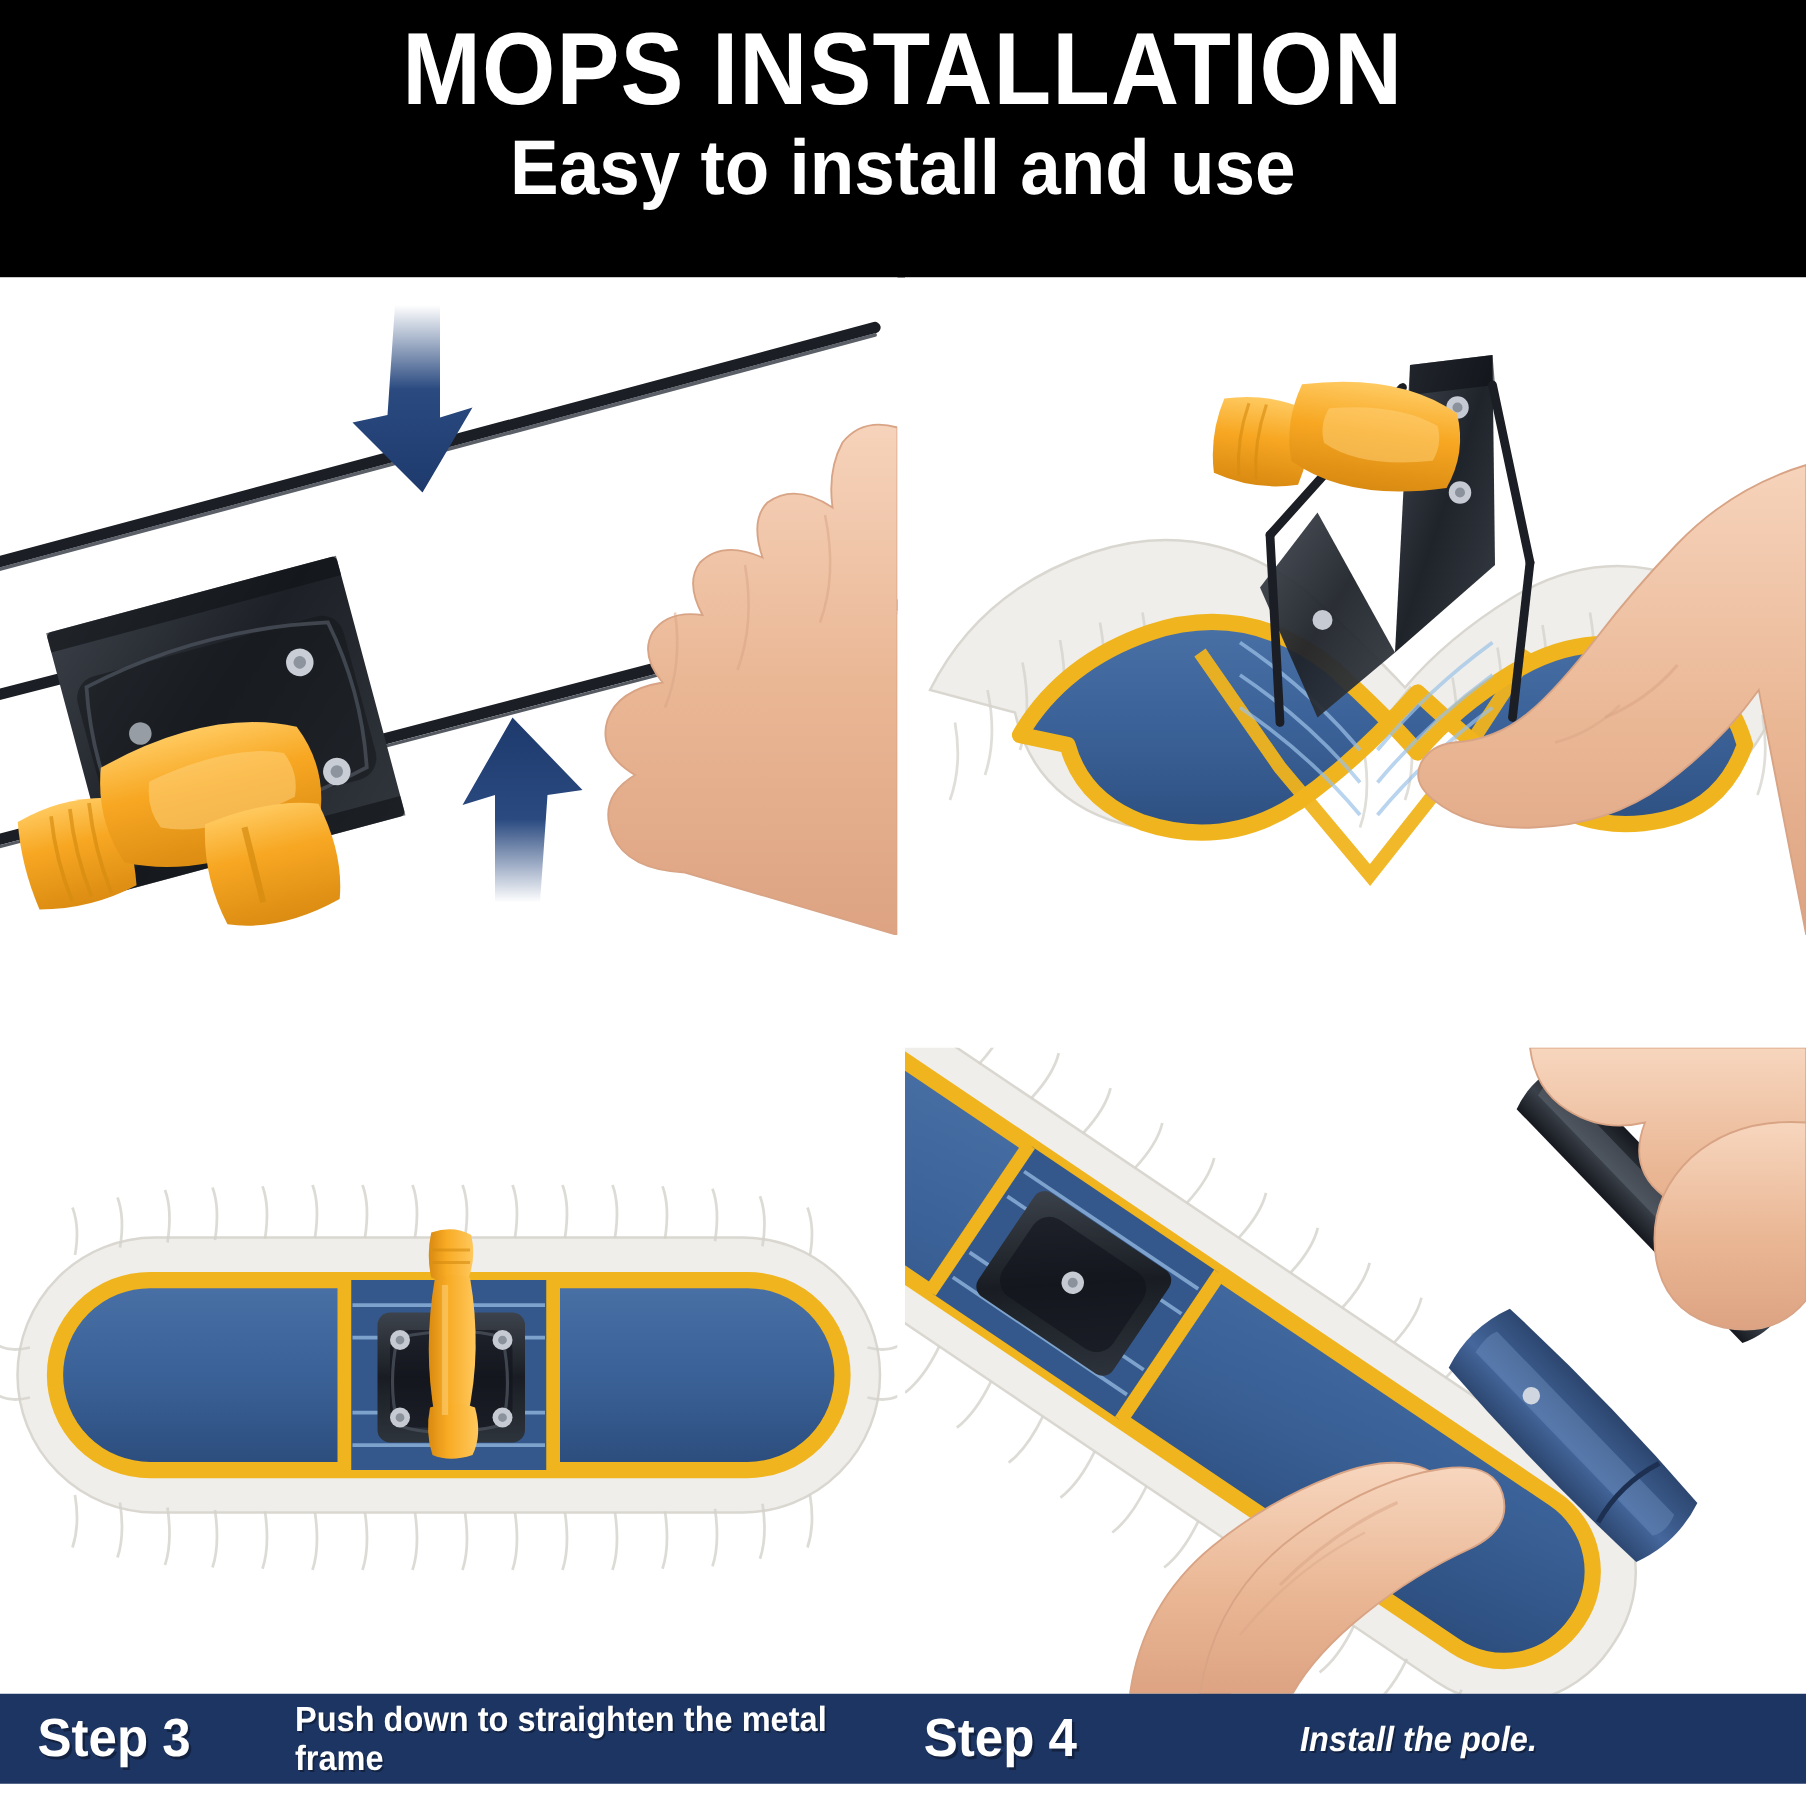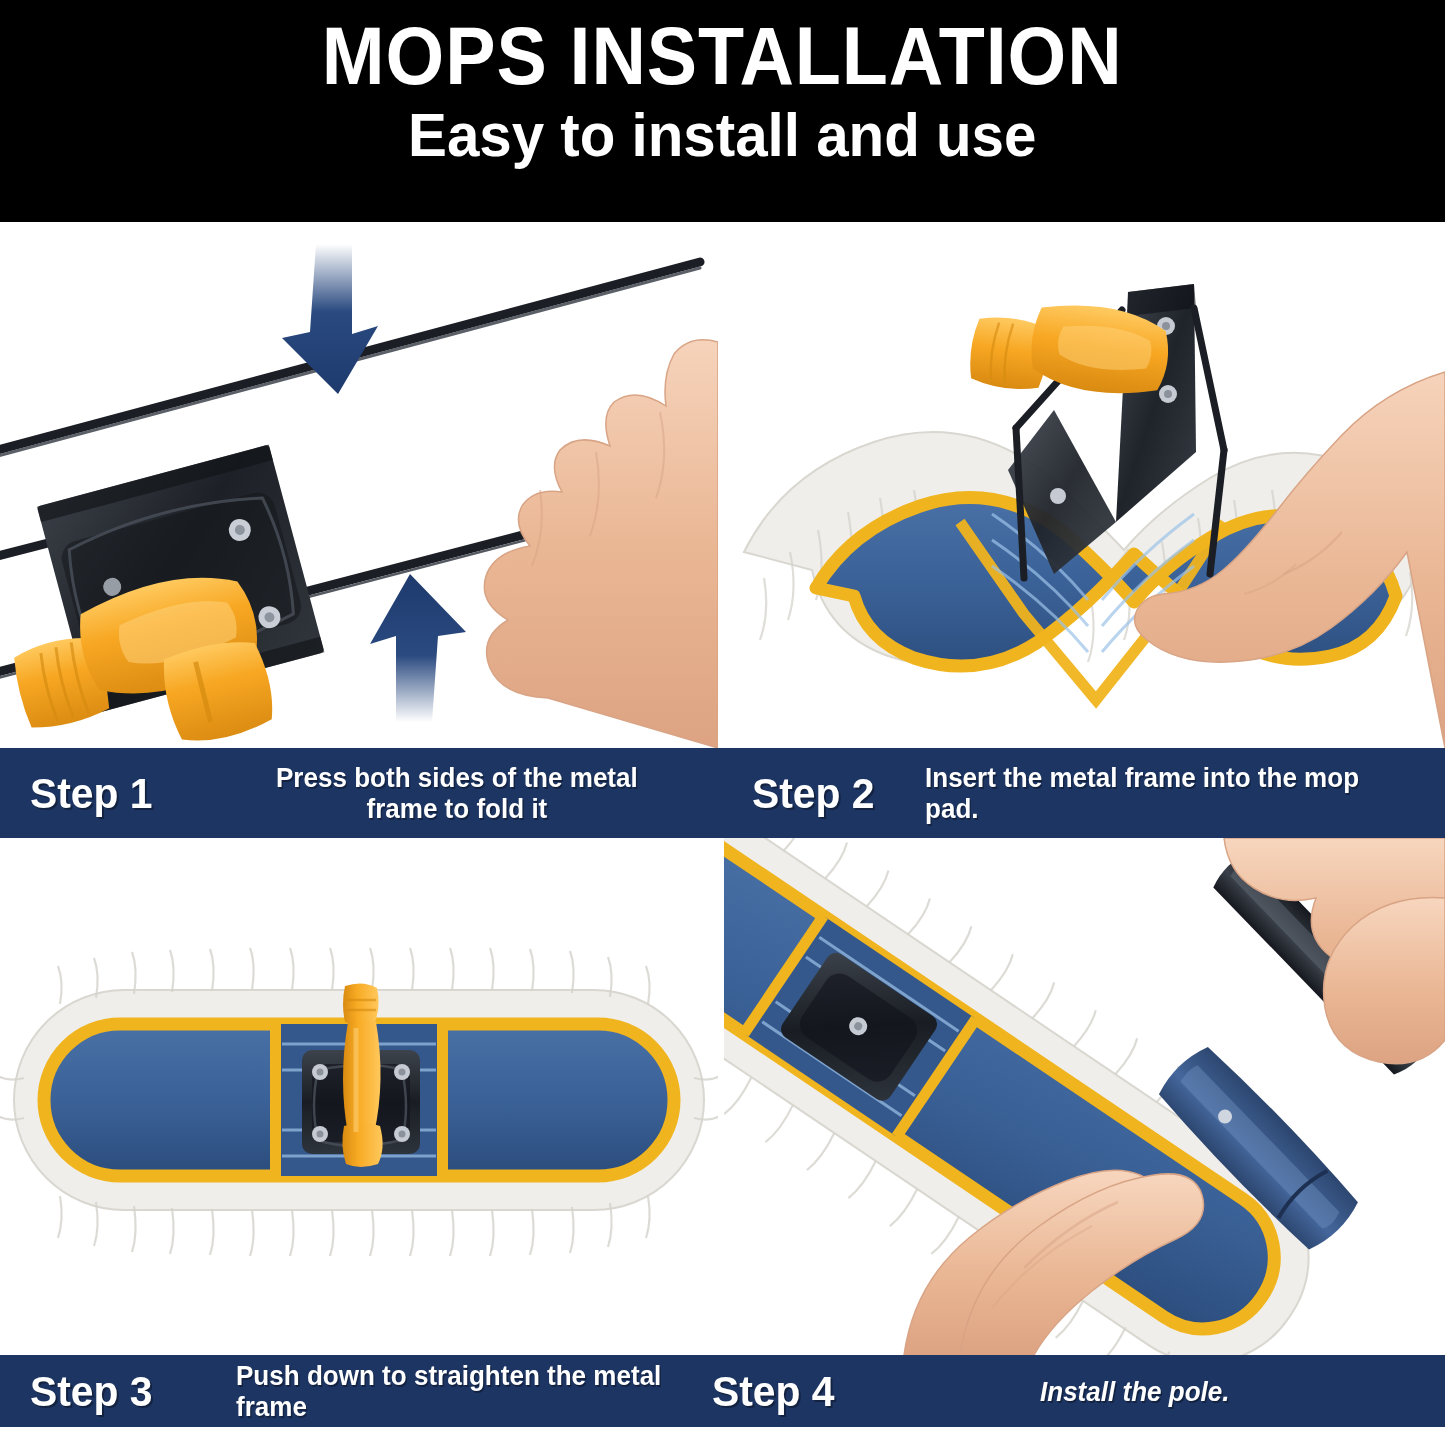--- a/index.html
+++ b/index.html
@@ -518,46 +518,29 @@
                  q -46 18 -80 50
                  q -32 30 -44 44 z" fill="url(#skinG4)" stroke="#d8a485" stroke-width="1.5"></path>
         <path d="M 236 517 q 12 -80 78 -128 q 60 -44 116 -52 q 40 -6 48 20 q 8 28 -26 44
                  q -44 20 -84 52 q -40 32 -58 64 z" fill="url(#skinG4)" stroke="#d8a485" stroke-width="1.5"></path>
         <path d="M 300 430 q 44 -44 94 -66" fill="none" stroke="#d8a485" stroke-width="2.5" opacity=".5"></path>
         <path d="M 268 470 q 42 -52 100 -82" fill="none" stroke="#d8a485" stroke-width="2" opacity=".4"></path>
       </g>
     </svg>
   </div>
 
-  <div class="band band-mid">
-    <div class="band-cell" style="left:30px;width:210px;">
-      <span class="step-label">Step 1</span>
-    </div>
-    <div class="band-cell" style="left:250px;width:440px;justify-content:center;">
-      <div class="step-desc center">
-        <div>Press both sides of the metal</div>
-        <div>frame to fold it</div>
-      </div>
-    </div>
-    <div class="band-cell" style="left:752px;width:200px;">
-      <span class="step-label">Step 2</span>
-    </div>
-    <div class="band-cell" style="left:925px;width:510px;">
-      <span class="step-desc">Insert the metal frame into the mop pad.</span>
-    </div>
-  </div>
 
   <div class="band band-bot">
     <div class="band-cell" style="left:30px;width:180px;">
       <span class="step-label">Step 3</span>
     </div>
     <div class="band-cell" style="left:200px;width:520px;margin-left:36px;">
       <span class="step-desc">Push down to straighten the metal frame</span>
     </div>
-    <div class="band-cell" style="left:712px;width:190px;">
+    <div class="band-cell" style="left:739px;width:190px;">
       <span class="step-label">Step 4</span>
     </div>
     <div class="band-cell" style="left:1040px;width:380px;font-style:italic;">
       <span class="step-desc">Install the pole.</span>
     </div>
   </div>
 
 </div>
 
 </body></html>

